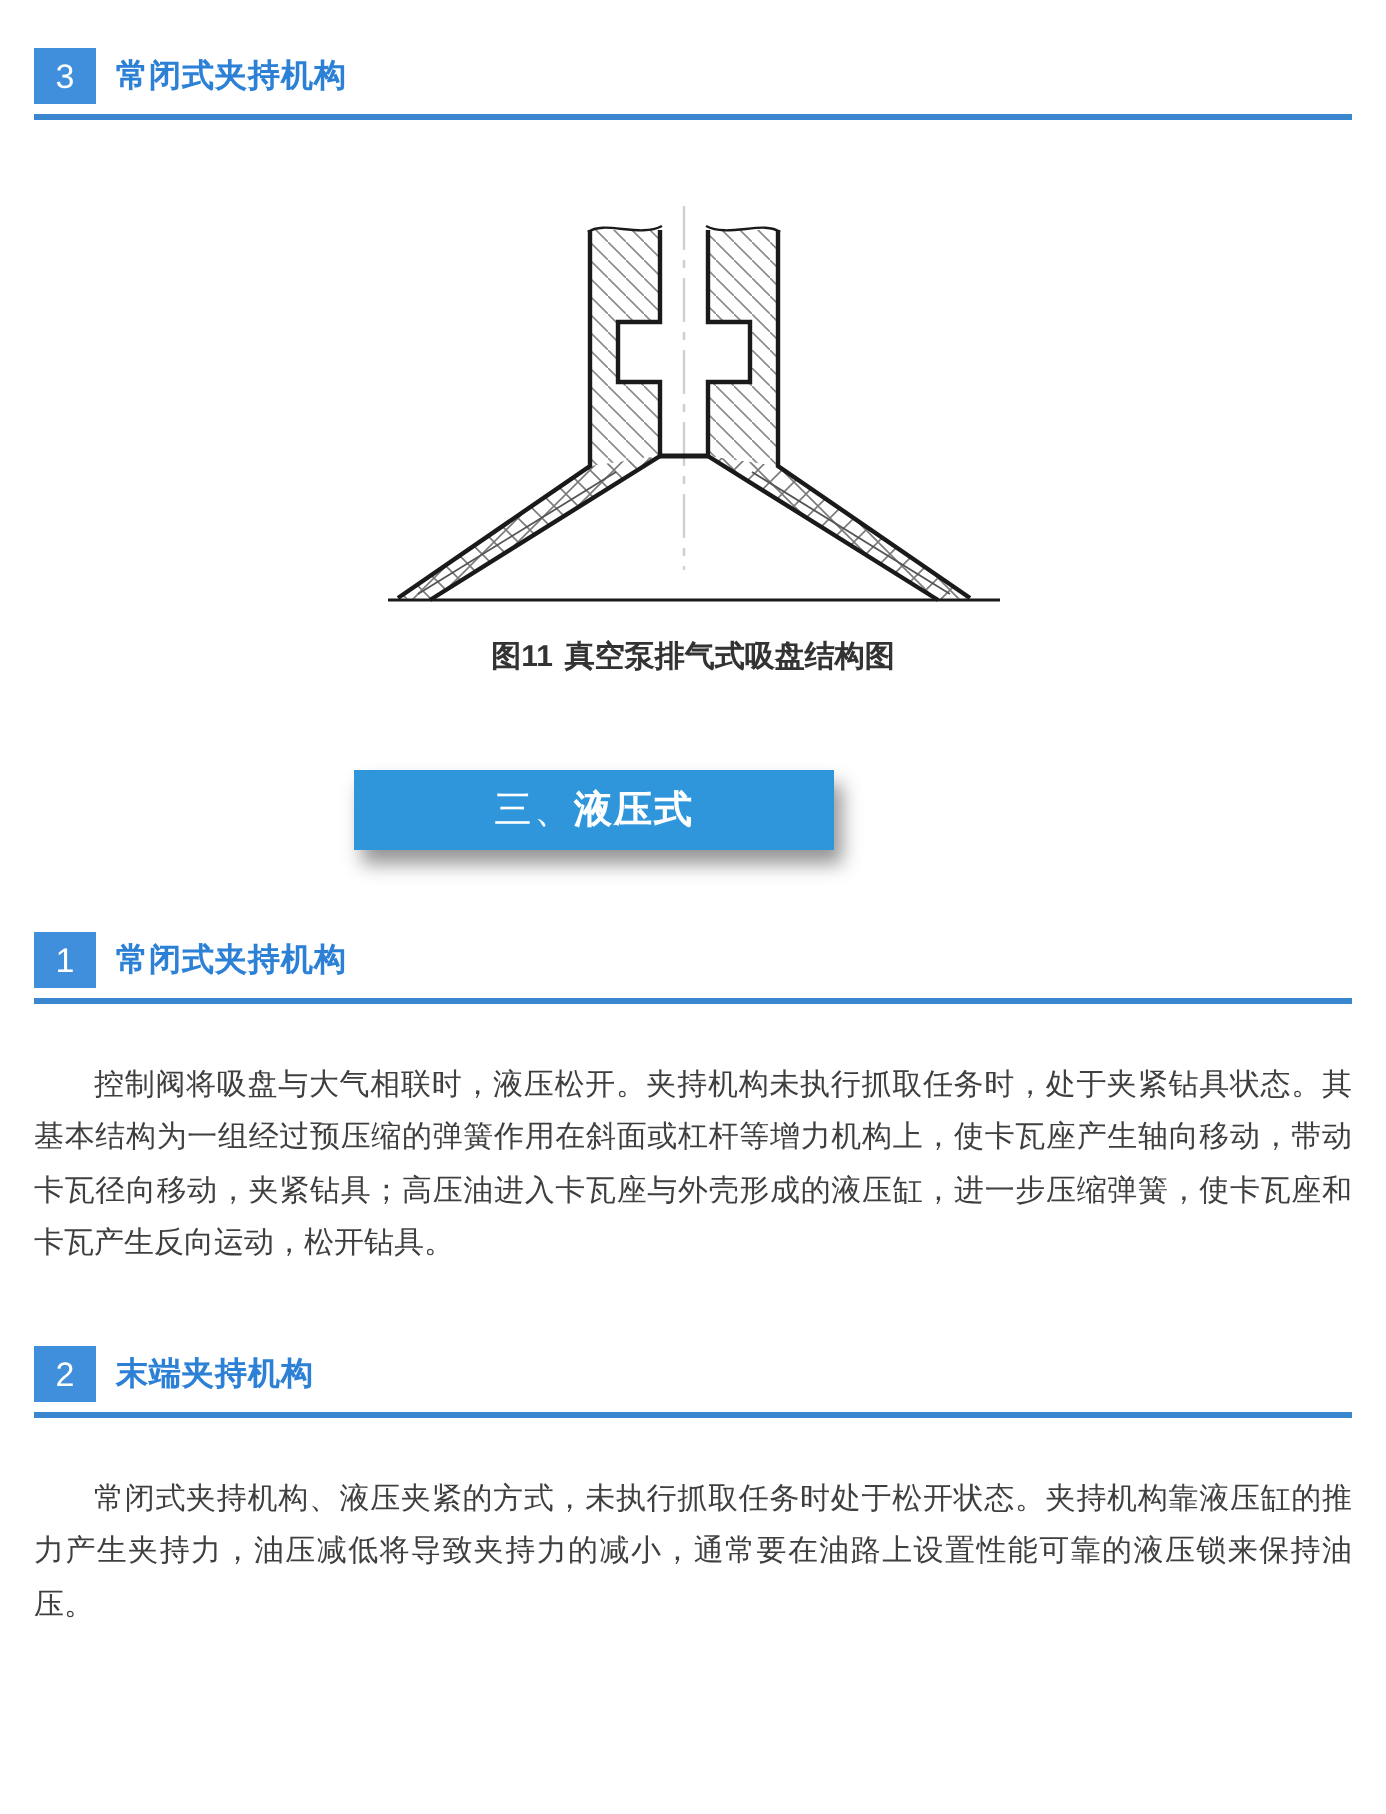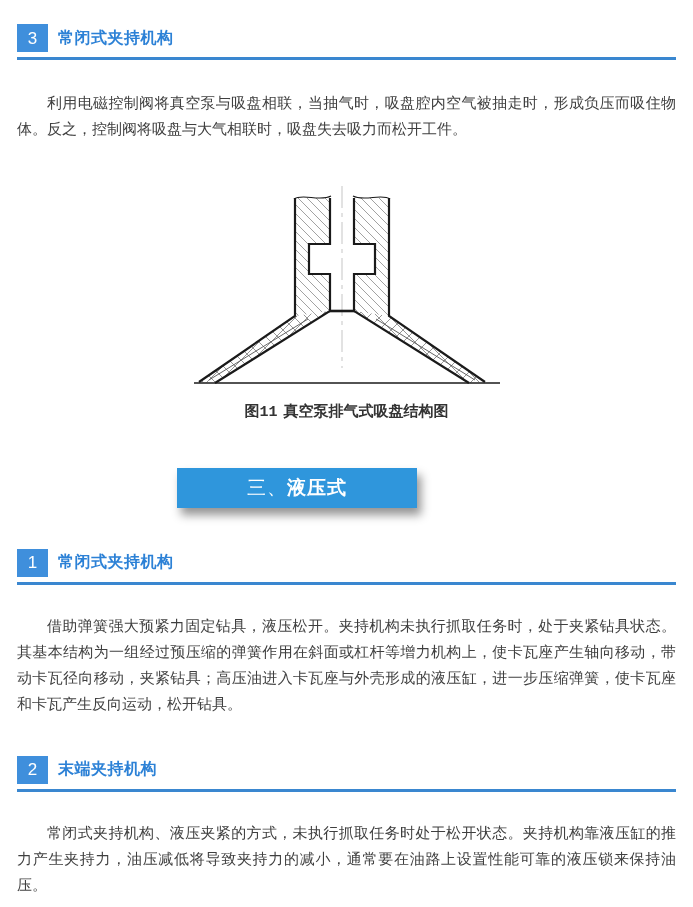--- a/index.html
+++ b/index.html
@@ -37,21 +37,21 @@
     font-size:15px;line-height:1.75;color:var(--body-text);
     text-align:justify;text-indent:2em;
   }
   .para-tight{margin-top:28px;}
   figure.fig{
     margin-top:43px;text-align:center;
   }
   figcaption{
     margin-top:4px;font-size:15px;font-weight:bold;color:var(--caption-text);
   }
-  figcaption .cap-label{margin-right:6px;font-family:Liberation Mono, monospace;}
+  figcaption .cap-label{margin-right:6px;}
   .banner{
     margin-top:47px;margin-left:160px;
     width:240px;height:40px;
     background:var(--banner-bg);color:#ffffff;
     display:flex;align-items:center;justify-content:center;
     font-size:19px;letter-spacing:1px;
     box-shadow:4px 7px 9px rgba(0,0,0,0.42);
   }
   .mt-sec1{margin-top:41px;}
   .mt-sec2{margin-top:38px;}
@@ -60,21 +60,20 @@
 </head>
 <body>
 
 <div class="page">
 
   <div class="sec-header">
     <div class="num-box">3</div>
     <div class="sec-title">常闭式夹持机构</div>
   </div>
 
-  <p class="body-para">利用电磁控制阀将真空泵与吸盘相联，当抽气时，吸盘腔内空气被抽走时，形成负压而吸住物体。反之，控制阀将吸盘与大气相联时，吸盘失去吸力而松开工件。</p>
 
   <figure class="fig">
     <svg class="diagram" width="320" height="212" viewBox="0 0 320 212" xmlns="http://www.w3.org/2000/svg">
       <defs>
         <pattern id="hatchA" width="9" height="9" patternUnits="userSpaceOnUse">
           <path d="M0,0 L9,9" stroke="#8a8a8a" stroke-width="0.8" fill="none"></path>
         </pattern>
         <pattern id="hatchX" width="12" height="12" patternUnits="userSpaceOnUse">
           <path d="M0,0 L12,12 M0,12 L12,0" stroke="#7a7a7a" stroke-width="0.8" fill="none"></path>
         </pattern>
@@ -112,21 +111,21 @@
   <div class="banner">
     <span>三、</span>
       <b>液压式</b>
   </div>
 
   <div class="sec-header mt-sec1">
     <div class="num-box">1</div>
     <div class="sec-title">常闭式夹持机构</div>
   </div>
 
-  <p class="body-para para-tight">借助弹簧强大预紧力固定钻具，液压松开。夹持机构未执行抓取任务时，处于夹紧钻具状态。其基本结构为一组经过预压缩的弹簧作用在斜面或杠杆等增力机构上，使卡瓦座产生轴向移动，带动卡瓦径向移动，夹紧钻具；高压油进入卡瓦座与外壳形成的液压缸，进一步压缩弹簧，使卡瓦座和卡瓦产生反向运动，松开钻具。</p>
+  <p class="body-para para-tight">控制阀将吸盘与大气相联时，液压松开。夹持机构未执行抓取任务时，处于夹紧钻具状态。其基本结构为一组经过预压缩的弹簧作用在斜面或杠杆等增力机构上，使卡瓦座产生轴向移动，带动卡瓦径向移动，夹紧钻具；高压油进入卡瓦座与外壳形成的液压缸，进一步压缩弹簧，使卡瓦座和卡瓦产生反向运动，松开钻具。</p>
 
   <div class="sec-header mt-sec2">
     <div class="num-box">2</div>
     <div class="sec-title">末端夹持机构</div>
   </div>
 
   <p class="body-para para-tight">常闭式夹持机构、液压夹紧的方式，未执行抓取任务时处于松开状态。夹持机构靠液压缸的推力产生夹持力，油压减低将导致夹持力的减小，通常要在油路上设置性能可靠的液压锁来保持油压。</p>
 
 </div>
 

